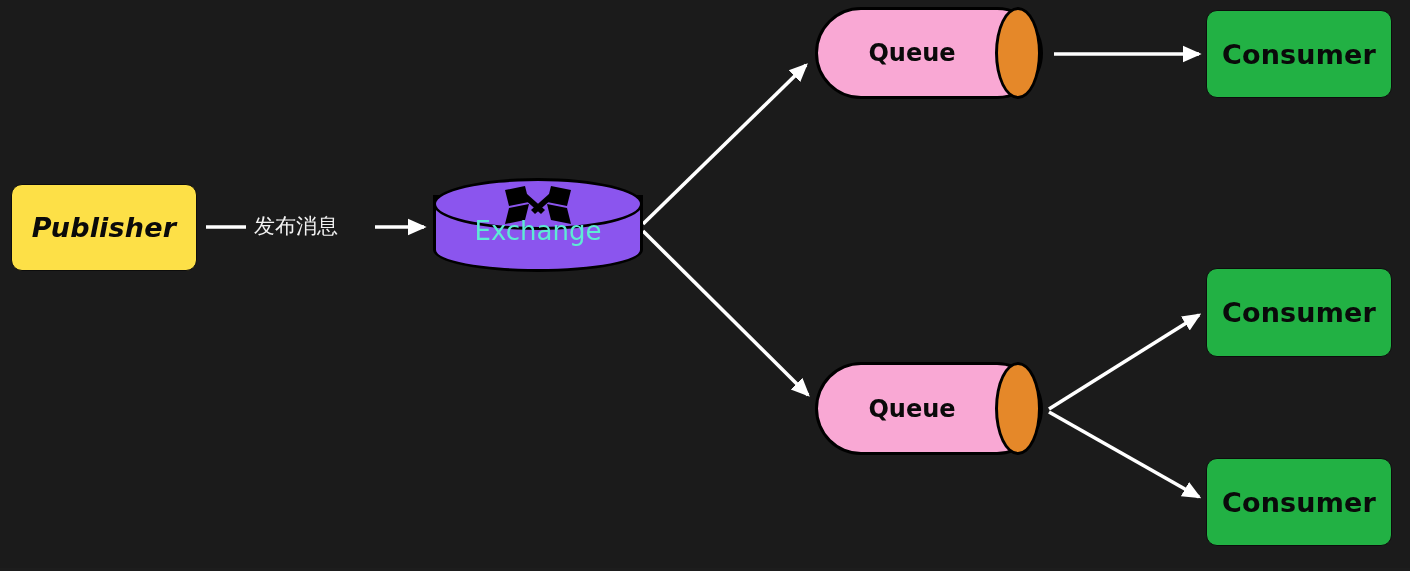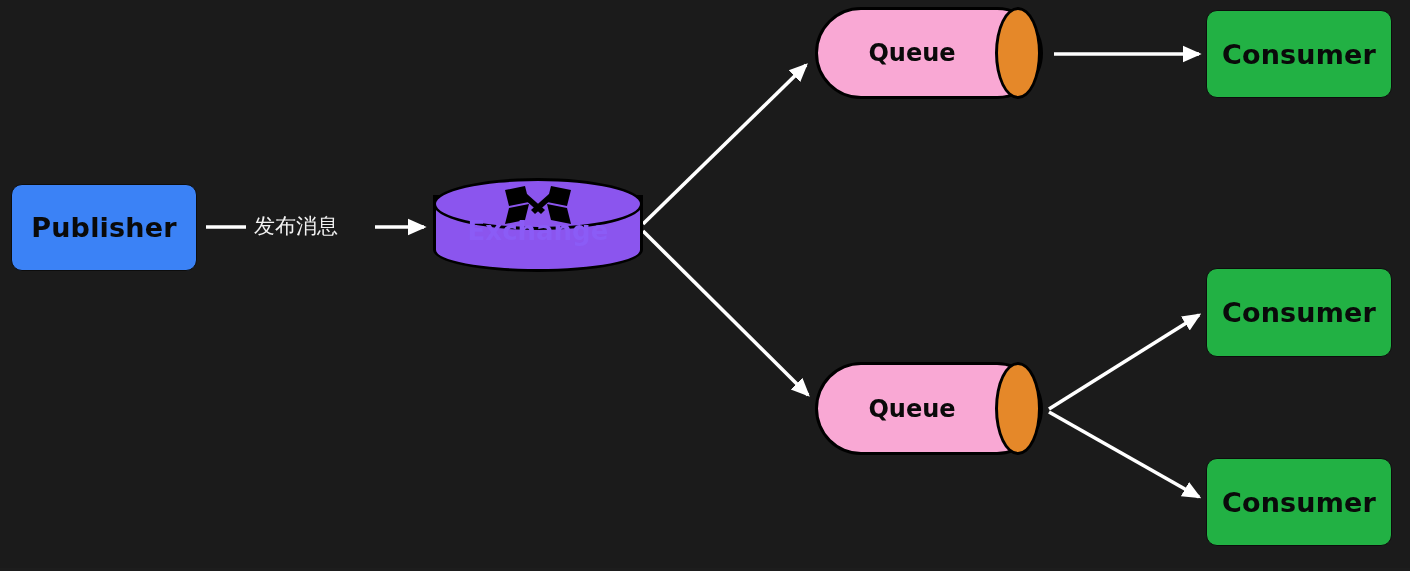--- a/index.html
+++ b/index.html
@@ -37,21 +37,21 @@
   .node-rect {
     border-radius: 11px;
     border: 1px solid #0d0d0d;
   }
   .node-rect .node-label {
     font-size: 27px;
     font-weight: bold;
     letter-spacing: 0.2px;
     line-height: 1;
   }
-  .node-publisher { background: #3b82f6; }
+  .node-publisher { background: #fde047; font-style: italic; }
   .node-publisher .node-label { color: #0a0a0a; }
   .node-consumer { background: #22b144; }
   .node-consumer .node-label { color: #0a0a0a; }
 
   
   .node-cyl-h {
     background: #f9a8d4;
     border: 3px solid #000000;
     border-radius: 50% / 50%;
     border-radius: 46px / 50%;
@@ -105,22 +105,22 @@
     position: absolute;
     left: 50%;
     top: 4px;
     transform: translateX(-50%);
     z-index: 3;
   }
   .node-cyl-v .node-label {
     position: relative;
     z-index: 4;
     font-size: 26px;
-    font-weight: bold;
-    color: #8b5cf6;
+    font-weight: normal;
+    color: #5eead4;
     margin-top: 12px;
   }
 
   
   .edge-label {
     position: absolute;
     font-size: 21px;
     color: #f2f2f2;
     white-space: nowrap;
     line-height: 1;

